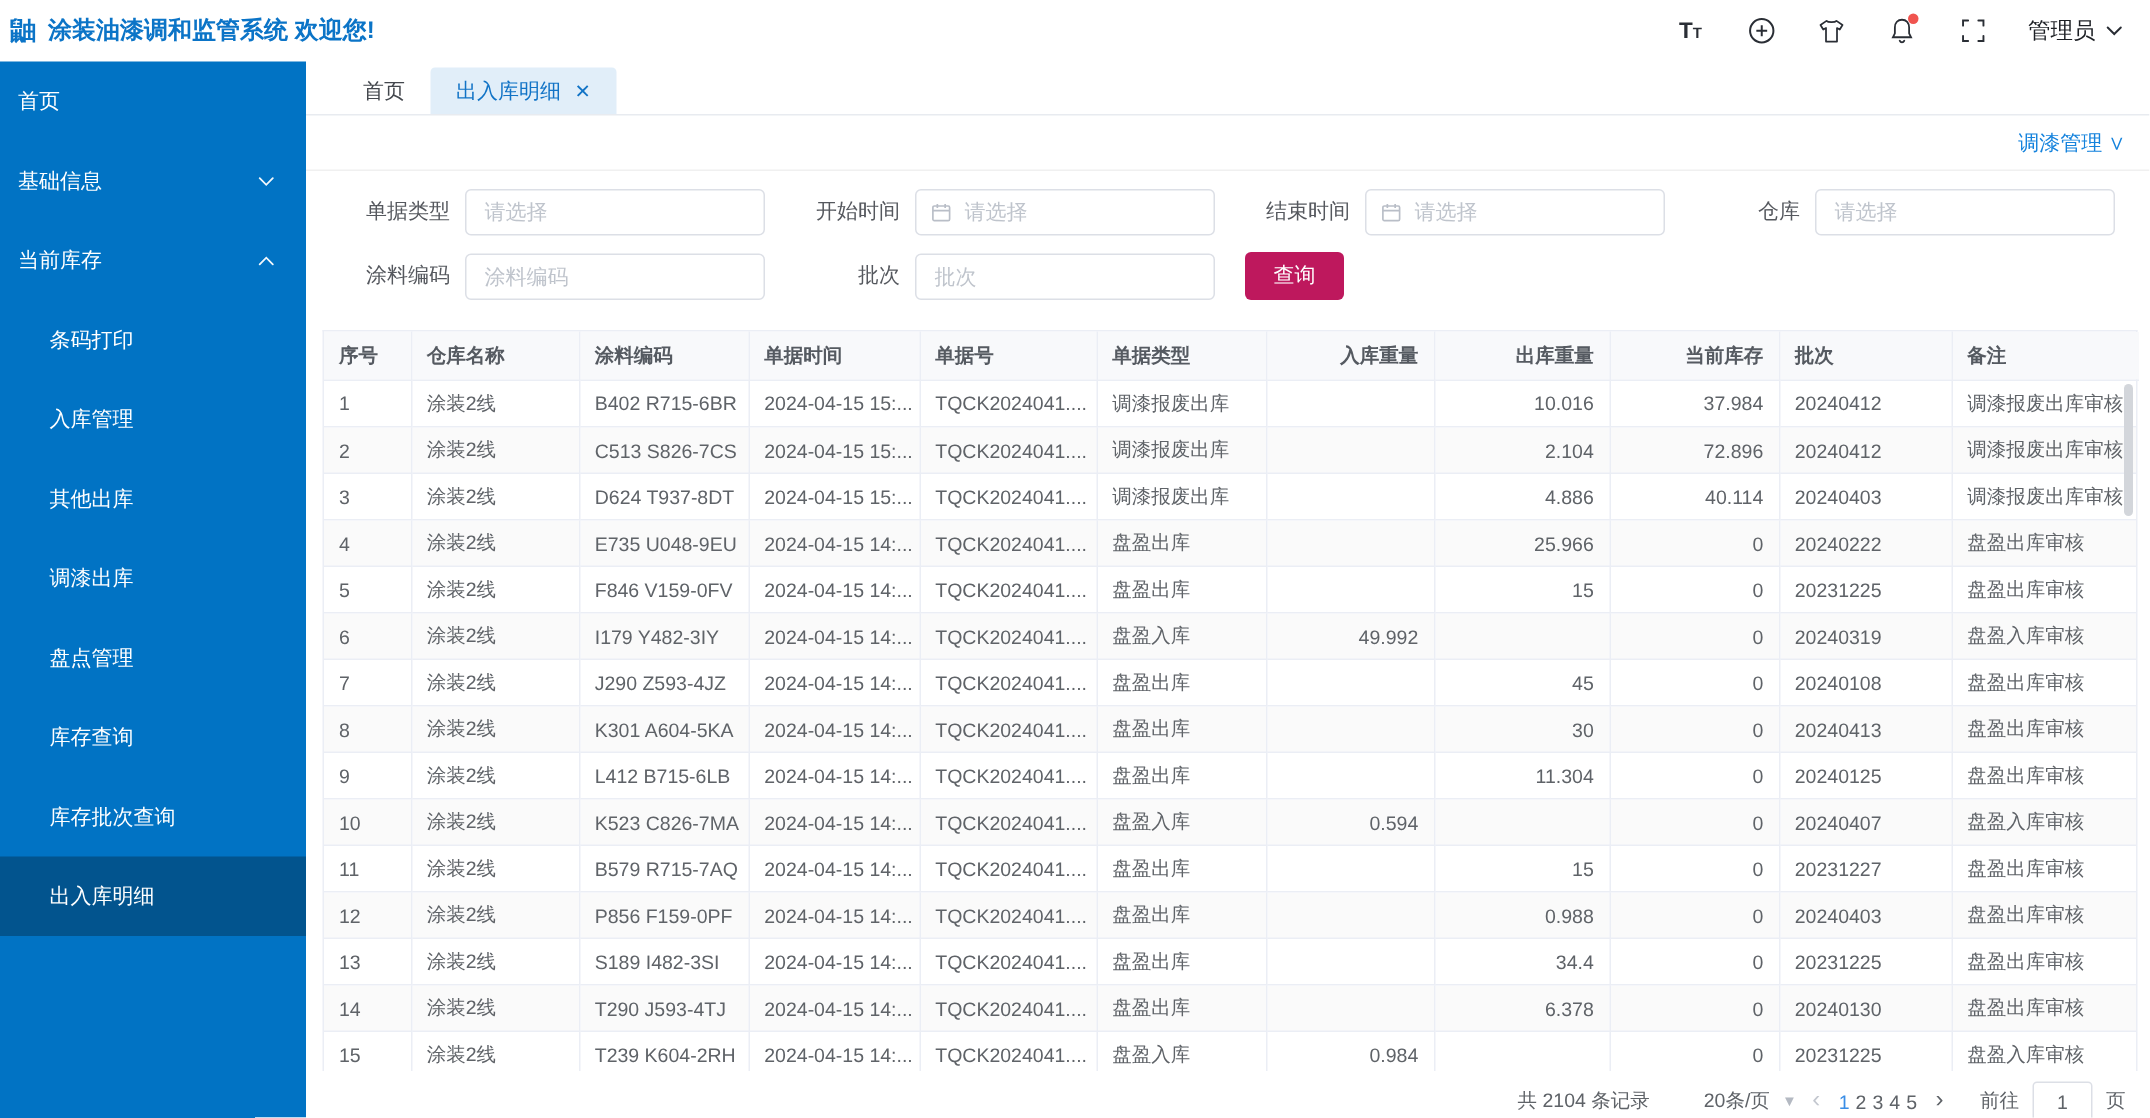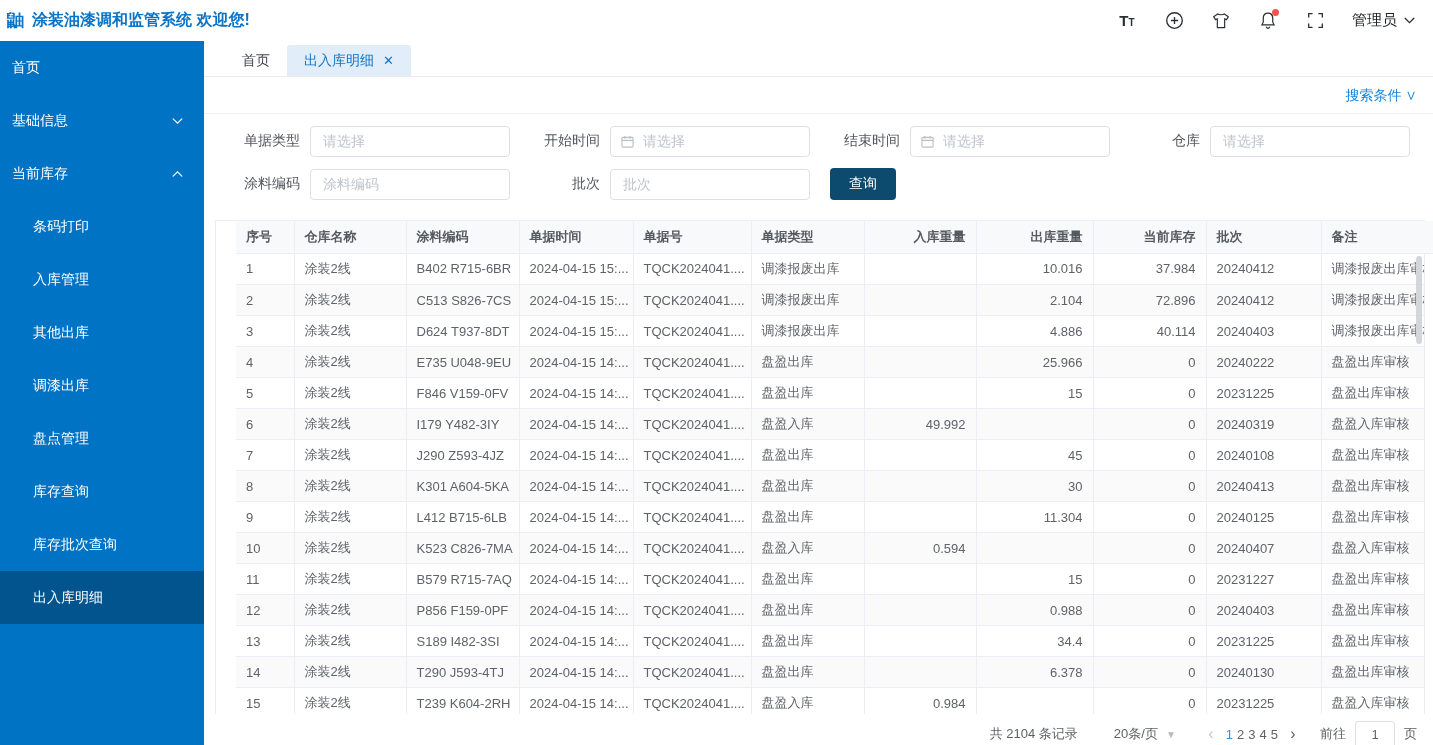--- a/index.html
+++ b/index.html
@@ -53,26 +53,26 @@
   .field { display:flex; align-items:center; width:300px; }
   .field-label { width:90px; padding-right:10px; text-align:right; font-size:14px; color:#55585e; white-space:nowrap; }
   .field-box {
     width:200px; height:31px; border:1px solid #dcdfe6; border-radius:4px;
     display:flex; align-items:center; padding:0 10px; background:#fff;
   }
   .field-box .cal { color:#b9bec7; margin-right:7px; display:flex; }
   .field-box input { border:none; outline:none; width:100%; font-size:14px; color:#606266; background:transparent; font-family:"Liberation Sans",sans-serif; }
   .field-box input::placeholder { color:#bfc4cc; }
   .query-btn {
-    margin-left:10px; height:32px; padding:0 19px; background:#0c4a6e; border:none;
+    margin-left:10px; height:32px; padding:0 19px; background:#be185d; border:none;
     color:#fff; font-size:14px; border-radius:4px; cursor:pointer; font-family:"Liberation Sans",sans-serif;
   }
 
   
-  .table-wrap { margin:20px 8px 0 11px; width:1210px; border:1px solid #ebeef5; border-bottom:none; position:relative;padding-left:20px; }
+  .table-wrap { margin:20px 8px 0 11px; width:1210px; border:1px solid #ebeef5; border-bottom:none; position:relative; }
   table { border-collapse:collapse; table-layout:fixed; width:1210px; }
   thead th {
     background:#f8f9fb; height:32px; font-size:13px; color:#555a61; font-weight:bold;
     text-align:left; padding:0 10px; border-right:1px solid #ebeef5; border-bottom:1px solid #ebeef5;
     white-space:nowrap; overflow:hidden;
   }
   thead th.num { text-align:right; }
   thead th:last-child { border-right:none; }
   .tbody-clip { height:460px; overflow:hidden; position:relative; }
   tbody td {
@@ -81,21 +81,21 @@
     white-space:nowrap; overflow:hidden; background:#fff;
   }
   tbody td:last-child { border-right:none; }
   tbody tr.stripe td { background:#fafafa; }
   tbody td.num { text-align:right; }
   .vscroll-thumb { position:absolute; top:2px; right:2px; width:6px; height:88px; border-radius:3px; background:#d3d6db; }
 
   
   .pager { display:flex; justify-content:flex-end; align-items:center; margin:7px 16px 0 0; font-size:13px; color:#5f6368; }
   .pager .total { margin-right:36px; }
-  .page-size { display:flex; align-items:center; gap:8px; margin-right:22px; cursor:pointer; }
+  .page-size { display:flex; align-items:center; gap:8px; cursor:pointer; }
   .page-size .arrow { color:#b4b9c2; font-size:10px; }
   .pg-arrow { width:26px; text-align:center; font-size:16px; cursor:pointer; }
   .pg-arrow.prev { color:#c3c7cf; }
   .pg-arrow.next { color:#5f6368; }
   .pg-num { min-width:28px; text-align:center; cursor:pointer; padding:0 2px; }
   .pg-num.active { color:#3a8ee6; }
   .goto { display:flex; align-items:center; margin-left:14px; }
   .goto-input {
     width:40px; height:27px; border:1px solid #dcdfe6; border-radius:3px; text-align:center;
     margin:0 9px; font-size:13px; color:#5f6368; outline:none; font-family:"Liberation Sans",sans-serif;
@@ -193,21 +193,21 @@
       <div class="tab">
         <span>首页</span>
       </div>
       <div class="tab active">
         <span>出入库明细</span>
         <span class="tab-close">✕</span>
       </div>
     </div>
 
   <div class="search-toggle">
-    <span><span>搜索条件</span> ∨</span>
+    <span><span>调漆管理</span> ∨</span>
   </div>
   <div class="hdiv"></div>
 
   <div class="form-row" id="form-row-1">
       <div class="field">
         <span class="field-label">单据类型</span>
         <span class="field-box">
           <input placeholder="请选择" style="">
         </span>
       </div>

